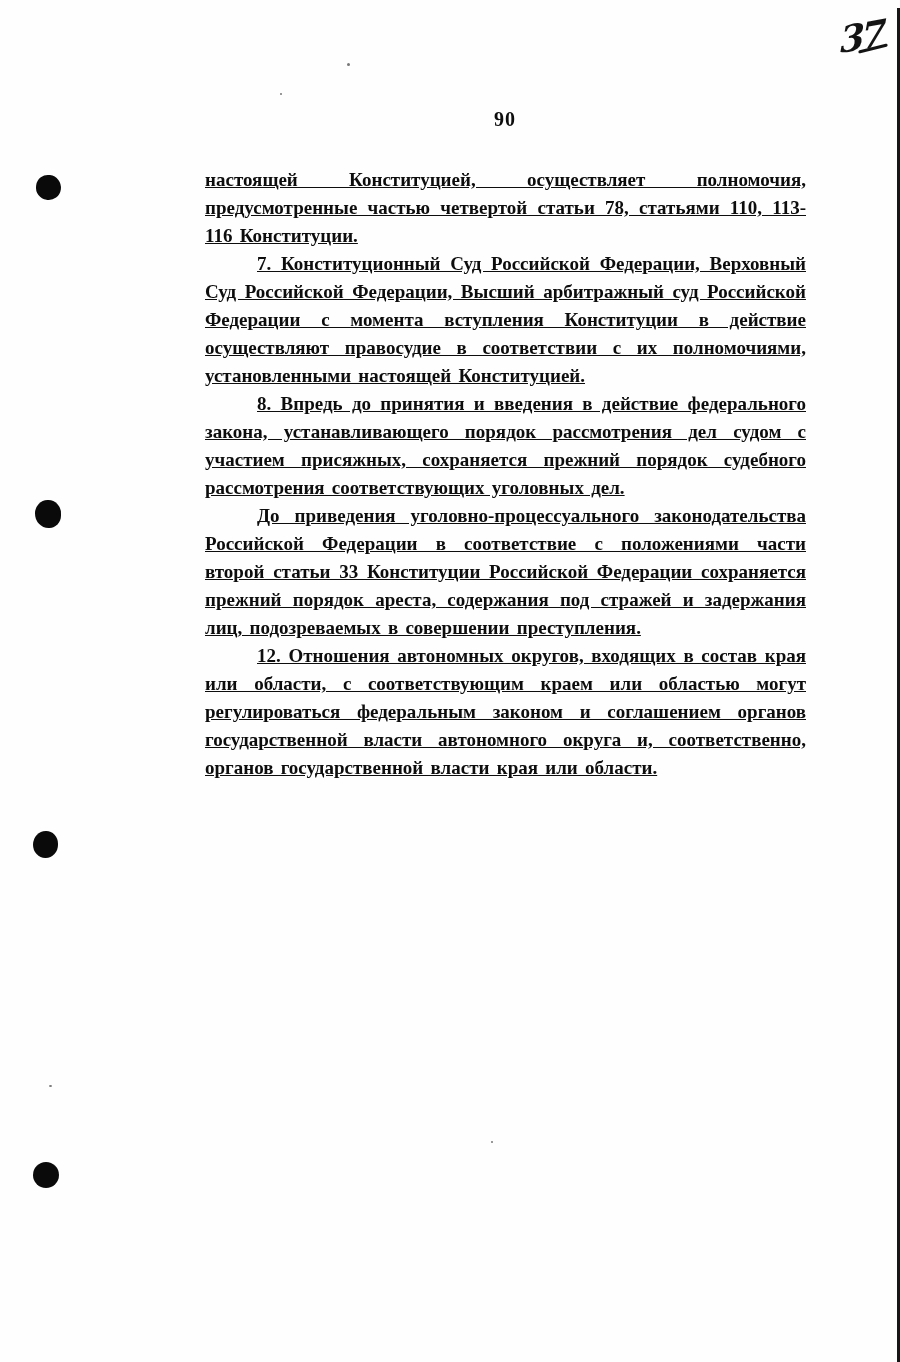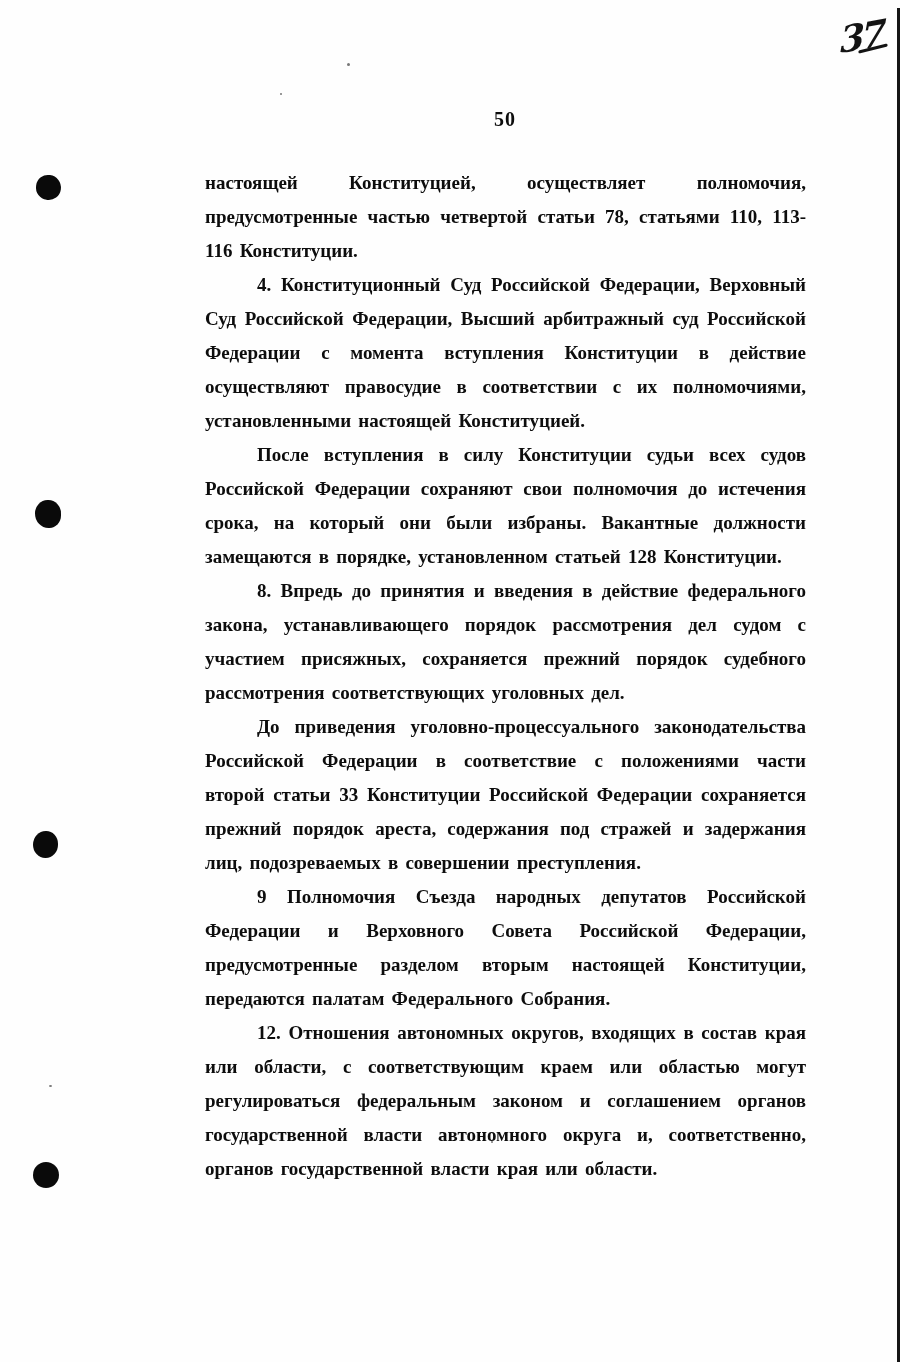--- a/index.html
+++ b/index.html
@@ -59,24 +59,25 @@
     letter-spacing: 1px;
   }
 
   
   .text-block {
     position: absolute;
     left: 205px;
     top: 166px;
     width: 601px;
     font-size: 19px;
-    line-height: 34px;
+    line-height: 28px;
     font-weight: bold;
     text-align: justify;
     word-spacing: 2.5px;
+    text-decoration: underline;
     -webkit-font-smoothing: antialiased;
   }
   .text-block p {
     margin: 0;
     padding: 0;
   }
   .text-block p.indent {
     text-indent: 52px;
   }
 
@@ -115,29 +116,27 @@
 </head>
 <body>
 
 <div class="page">
 
   <div class="handwritten-mark">
     <span class="hw-text">37</span>
     <span class="hw-crossbar"></span>
   </div>
 
-  <div class="page-number">50</div>
+  <div class="page-number">90</div>
 
   <div class="text-block">
       <p class="">настоящей Конституцией, осуществляет полномочия, предусмотренные частью четвертой статьи 78, статьями 110, 113-116 Конституции.</p>
-      <p class="indent">4. Конституционный Суд Российской Федерации, Верховный Суд Российской Федерации, Высший арбитражный суд Российской Федерации с момента вступления Конституции в действие осуществляют правосудие в соответствии с их полномочиями, установленными настоящей Конституцией.</p>
-      <p class="indent">После вступления в силу Конституции судьи всех судов Российской Федерации сохраняют свои полномочия до истечения срока, на который они были избраны. Вакантные должности замещаются в порядке,  установленном статьей 128 Конституции.</p>
+      <p class="indent">7. Конституционный Суд Российской Федерации, Верховный Суд Российской Федерации, Высший арбитражный суд Российской Федерации с момента вступления Конституции в действие осуществляют правосудие в соответствии с их полномочиями, установленными настоящей Конституцией.</p>
       <p class="indent">8. Впредь до принятия и введения в действие федерального закона, устанавливающего порядок рассмотрения дел судом с участием присяжных, сохраняется прежний порядок судебного рассмотрения соответствующих уголовных дел.</p>
       <p class="indent">До приведения уголовно-процессуального законодательства Российской Федерации в соответствие с положениями части второй статьи 33 Конституции Российской Федерации сохраняется прежний порядок ареста, содержания под стражей и задержания лиц, подозреваемых в совершении преступления.</p>
-      <p class="indent">9 Полномочия Съезда народных депутатов Российской Федерации и Верховного Совета Российской Федерации, предусмотренные разделом вторым настоящей Конституции, передаются палатам Федерального Собрания.</p>
       <p class="indent">12. Отношения автономных округов, входящих в состав края или области, с соответствующим краем или областью могут регулироваться федеральным законом и соглашением органов государственной власти автономного округа и, соответственно, органов государственной власти края или области.</p>
     </div>
 
   <span class="punch-dot dot-1"></span>
   <span class="punch-dot dot-2"></span>
   <span class="punch-dot dot-3"></span>
   <span class="punch-dot dot-4"></span>
 
   <div class="edge-line"></div>
 

